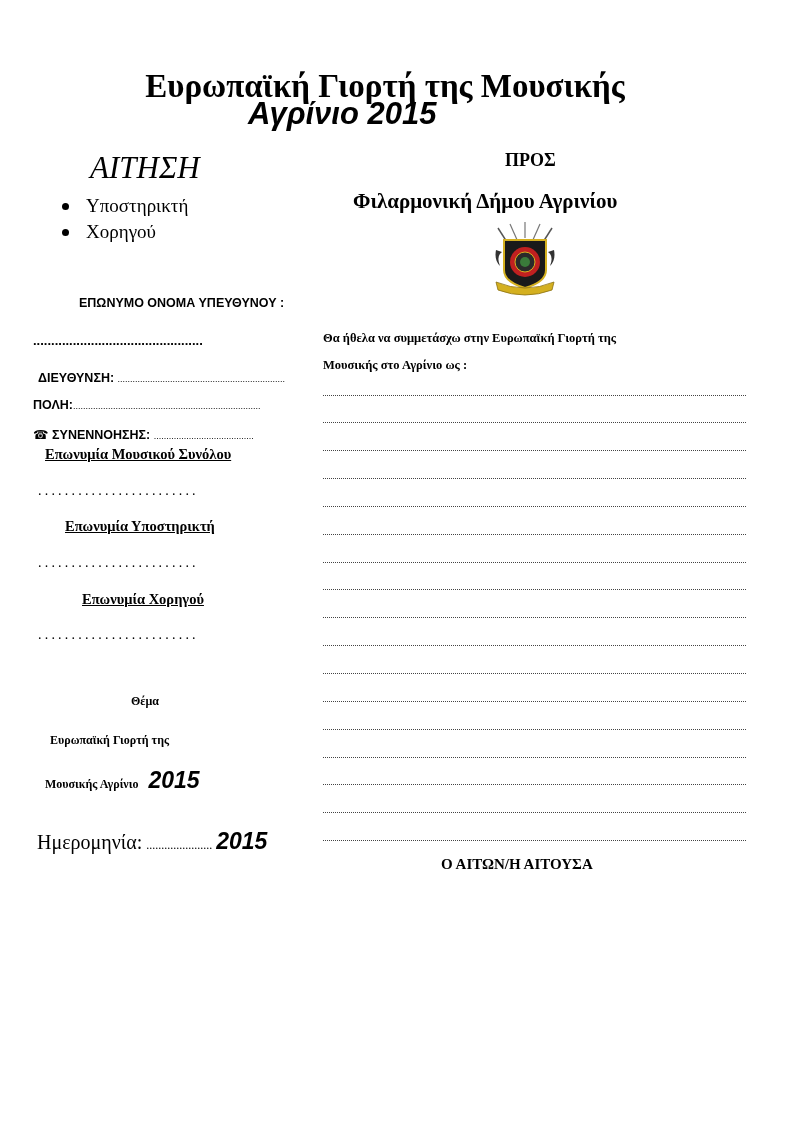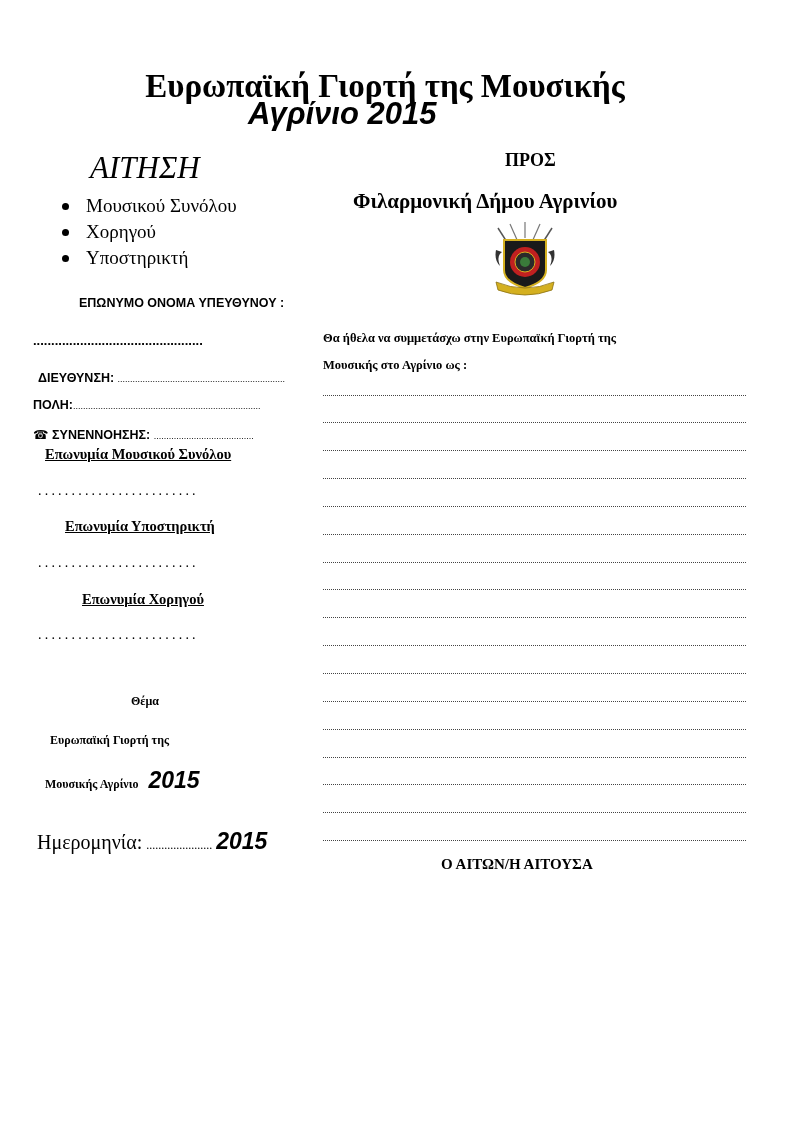--- a/index.html
+++ b/index.html
@@ -30,23 +30,22 @@
     .emblem { position: absolute; left: 490px; top: 220px; width: 70px; height: 80px; }
   </style>
 </head>
 <body>
 
 <div class="abs serif bold title1">Ευρωπαϊκή Γιορτή της Μουσικής</div>
 <div class="abs sans bold italic title2">Αγρίνιο 2015</div>
 
 <div class="abs serif aitisi">ΑΙΤΗΣΗ</div>
 <ul class="abs serif bullets">
-  <li><span class="dot"></span><span>Μουσικού Συνόλου</span></li>
+  <li><span class="dot"></span><span>Υποστηρικτή</span></li>
   <li><span class="dot"></span><span>Χορηγού</span></li>
-  <li><span class="dot"></span><span>Υποστηρικτή</span></li>
 </ul>
 
 <div class="abs sans bold label-sm" style="left:47px; top:296px;margin-left:32px;">ΕΠΩΝΥΜΟ  ΟΝΟΜΑ ΥΠΕΥΘΥΝΟΥ :</div>
 <div class="abs sans bold dots-left" style="left:33px; top:333px;">...............................................</div>
 
 <div class="abs sans bold label-sm" style="left:38px; top:371px;">
   <span>ΔΙΕΥΘΥΝΣΗ:</span>
   <span style="font-weight:normal; font-size:9px;">...................................................................</span>
 </div>
 

